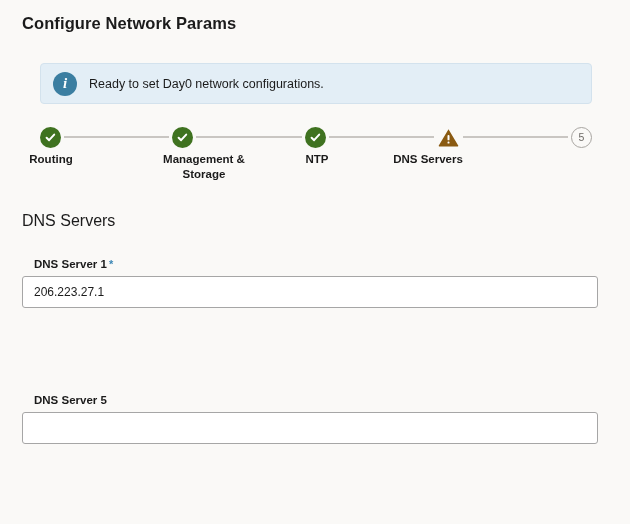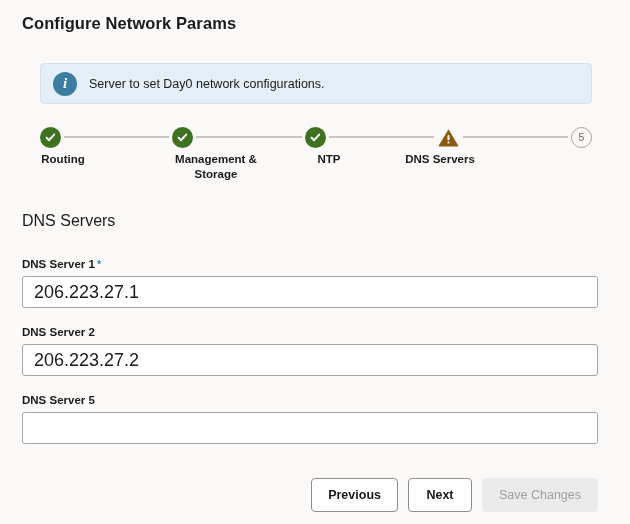--- a/index.html
+++ b/index.html
@@ -131,21 +131,21 @@
     font-size: 10.5px;
     display: flex;
     align-items: center;
     justify-content: center;
     box-sizing: border-box;
     line-height: 1;
   }
 
   .step-labels {
     position: absolute;
-    left: 12px;
+    left: 0;
     top: 26px;
     width: 100%;
     height: 40px;
   }
   .step-label {
     position: absolute;
     text-align: center;
     font-size: 11.5px;
     line-height: 15px;
     font-weight: bold;
@@ -172,37 +172,38 @@
     position: absolute;
     left: 22px;
     width: 576px;
   }
   .field-label {
     font-size: 11.5px;
     font-weight: bold;
     color: #1b1b1b;
     margin-bottom: 6px;
     display: block;
+    margin-left: 12px;
   }
   .req-star {
     color: #3b86b5;
     font-size: 11px;
     margin-left: 2px;
   }
   .text-input {
     display: block;
     width: 100%;
     height: 32px;
     box-sizing: border-box;
     background: #ffffff;
     border: 1px solid #a6a6a6;
     border-radius: 3px;
     padding: 0 11px;
     font-family: "Liberation Sans", sans-serif;
-    font-size: 18px;
+    font-size: 12px;
     color: #1b1b1b;
     outline: none;
   }
 
   #field-1 { top: 258px; }
   #field-2 { top: 326px; }
   #field-3 { top: 394px; }
 
   
   .footer {
@@ -245,21 +246,21 @@
 </style>
 </head>
 <body>
 
 <div class="page">
 
   <div class="page-title">Configure Network Params</div>
 
   <div class="info-banner">
     <div class="info-icon">i</div>
-    <div class="info-text">Server to set Day0 network configurations.</div>
+    <div class="info-text">Ready to set Day0 network configurations.</div>
   </div>
 
   <div class="stepper">
     <div class="stepper-track">
 
       <div class="step-node">
         <div class="node-done">
           <svg width="13" height="13" viewBox="0 0 13 13" aria-hidden="true">
             <path d="M2.6 6.8 L5.1 9.2 L10.2 3.6" fill="none" stroke="#ffffff" stroke-width="2" stroke-linecap="round" stroke-linejoin="round"></path>
           </svg>
@@ -316,33 +317,22 @@
 
   <div class="section-heading">DNS Servers</div>
 
   <div class="field" id="field-1">
     <label class="field-label">
       <span>DNS Server 1</span><span class="req-star">*</span>
     </label>
     <input class="text-input" type="text" value="206.223.27.1" style="">
   </div>
 
-  <div class="field" id="field-2">
-    <label class="field-label">
-      <span>DNS Server 2</span>
-    </label>
-    <input class="text-input" type="text" value="206.223.27.2" style="">
-  </div>
 
   <div class="field" id="field-3">
     <label class="field-label">
       <span>DNS Server 5</span>
     </label>
     <input class="text-input" type="text" value="" style="">
   </div>
 
-  <div class="footer">
-    <button class="btn btn-secondary">Previous</button>
-    <button class="btn btn-secondary">Next</button>
-    <button class="btn btn-disabled" disabled="">Save Changes</button>
-  </div>
 
 </div>
 
 </body></html>

